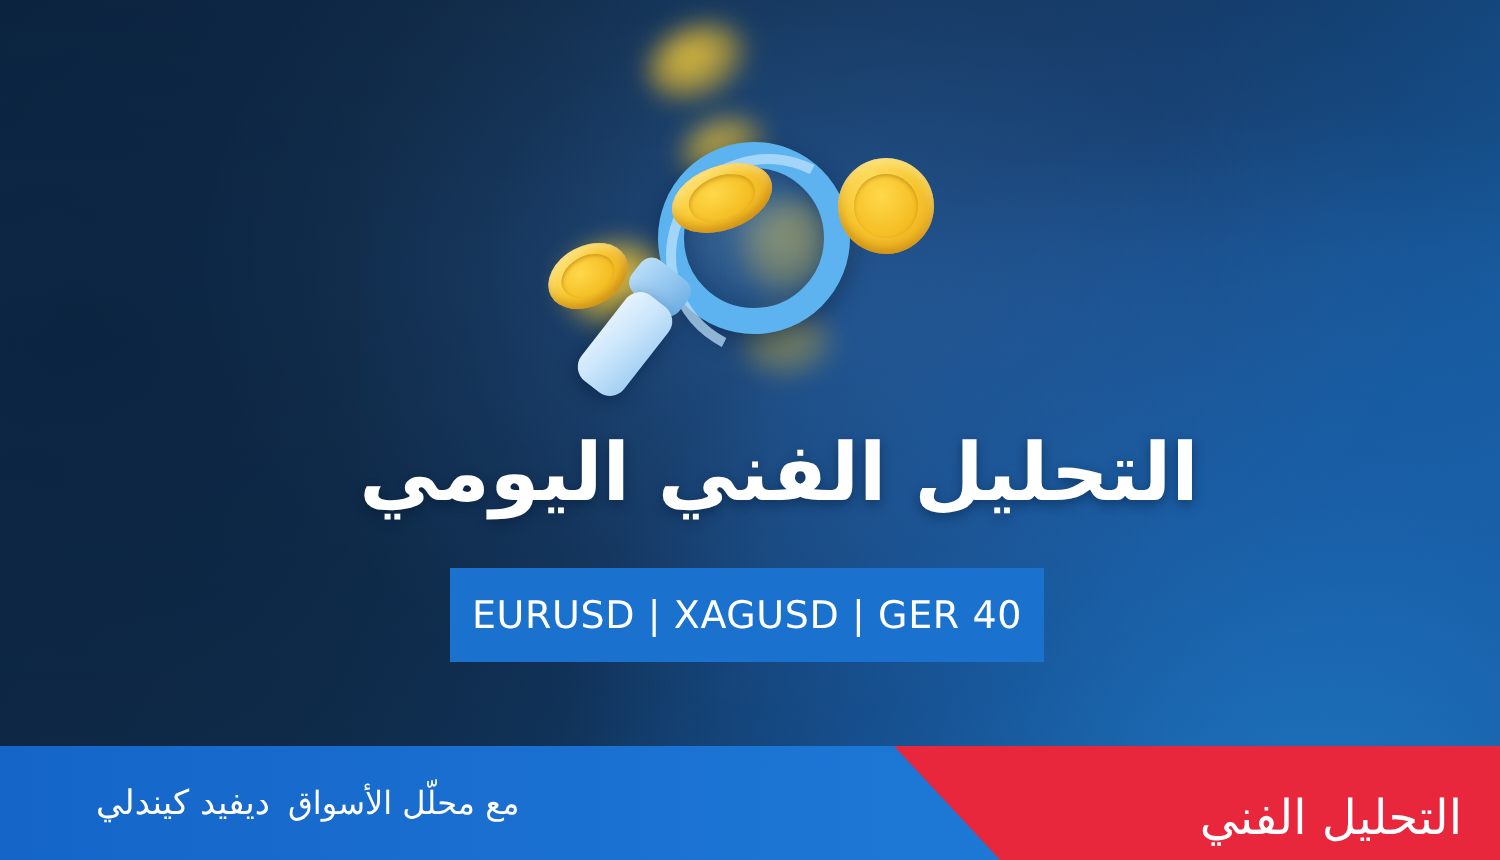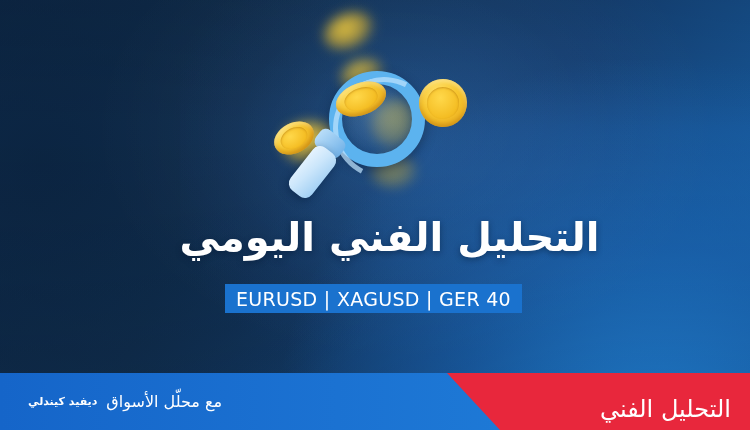--- a/index.html
+++ b/index.html
@@ -151,21 +151,21 @@
     font-size: 40px;
     font-weight: bold;
     letter-spacing: 0px;
     text-shadow: 0 2px 6px rgba(4,22,48,0.45);
   }
   #badge {
     position: absolute;
     left: 225px;
     top: 284px;
     width: 297px;
-    height: 29px;
+    height: 47px;
     background: #1a72ce;
     display: flex;
     align-items: center;
     justify-content: center;
   }
   #badge .badge-text {
     color: #ffffff;
     font-size: 19px;
     letter-spacing: 0.3px;
     white-space: nowrap;
@@ -195,22 +195,23 @@
     left: 28px;
     top: 373px;
     height: 57px;
     display: flex;
     align-items: center;
     direction: rtl;
     gap: 9px;
     color: #ffffff;
   }
   #presenter .p-name {
-    font-size: 11px;
-    font-weight: bold;
+    font-size: 17px;
+    font-weight: normal;
+    margin-left: 20px;
   }
   #presenter .p-role {
     font-size: 16px;
     font-weight: normal;
   }
   #section-label {
     position: absolute;
     right: 48px;
     top: 373px;
     height: 71px;

